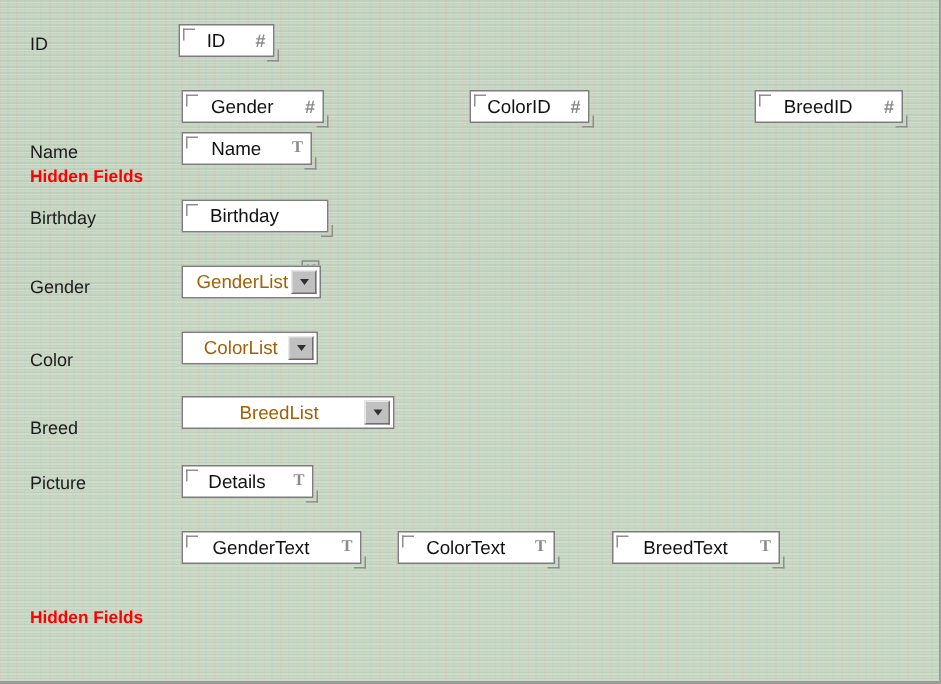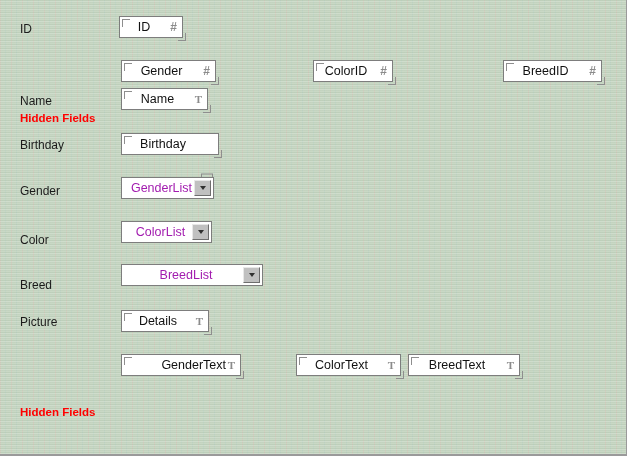--- a/index.html
+++ b/index.html
@@ -136,21 +136,21 @@
     box-sizing: border-box;
     background: #ffffff;
     border: 1px solid #7d7d7d;
     height: 22px;
     display: flex;
     align-items: center;
     justify-content: center;
   }
   .combo .ctext {
     font-size: 12.5px;
-    color: #a21caf;
+    color: #a16207;
     line-height: 14px;
     white-space: nowrap;
     padding-right: 12px;
   }
   .combo .arrow-btn {
     position: absolute;
     right: 2px;
     top: 2px;
     bottom: 2px;
     width: 15px;
@@ -237,27 +237,27 @@
       </span>
     </div>
     <div class="label" style="left: 20px; top: 315px;">Picture</div>
     <div class="field" style="left: 121px; top: 310px; width: 88px;">
       <span class="br-tl"></span>
       <span class="ftext">Details</span>
       <span class="ficon txt">T</span>
       <span class="br-br"></span>
     </div>
     <div class="label hidden-label" style="left: 20px; top: 360px;">Hidden Fields</div>
-    <div class="field" style="left: 121px; top: 354px; width: 120px; justify-content: flex-end;">
+    <div class="field" style="left: 121px; top: 354px; width: 120px;">
       <span class="br-tl"></span>
       <span class="ftext">GenderText</span>
       <span class="ficon txt">T</span>
       <span class="br-br"></span>
     </div>
-    <div class="field" style="left: 265px; top: 354px; width: 105px; margin-left: 31px;">
+    <div class="field" style="left: 265px; top: 354px; width: 105px;">
       <span class="br-tl"></span>
       <span class="ftext">ColorText</span>
       <span class="ficon txt">T</span>
       <span class="br-br"></span>
     </div>
     <div class="field" style="left: 408px; top: 354px; width: 112px;">
       <span class="br-tl"></span>
       <span class="ftext">BreedText</span>
       <span class="ficon txt">T</span>
       <span class="br-br"></span>

